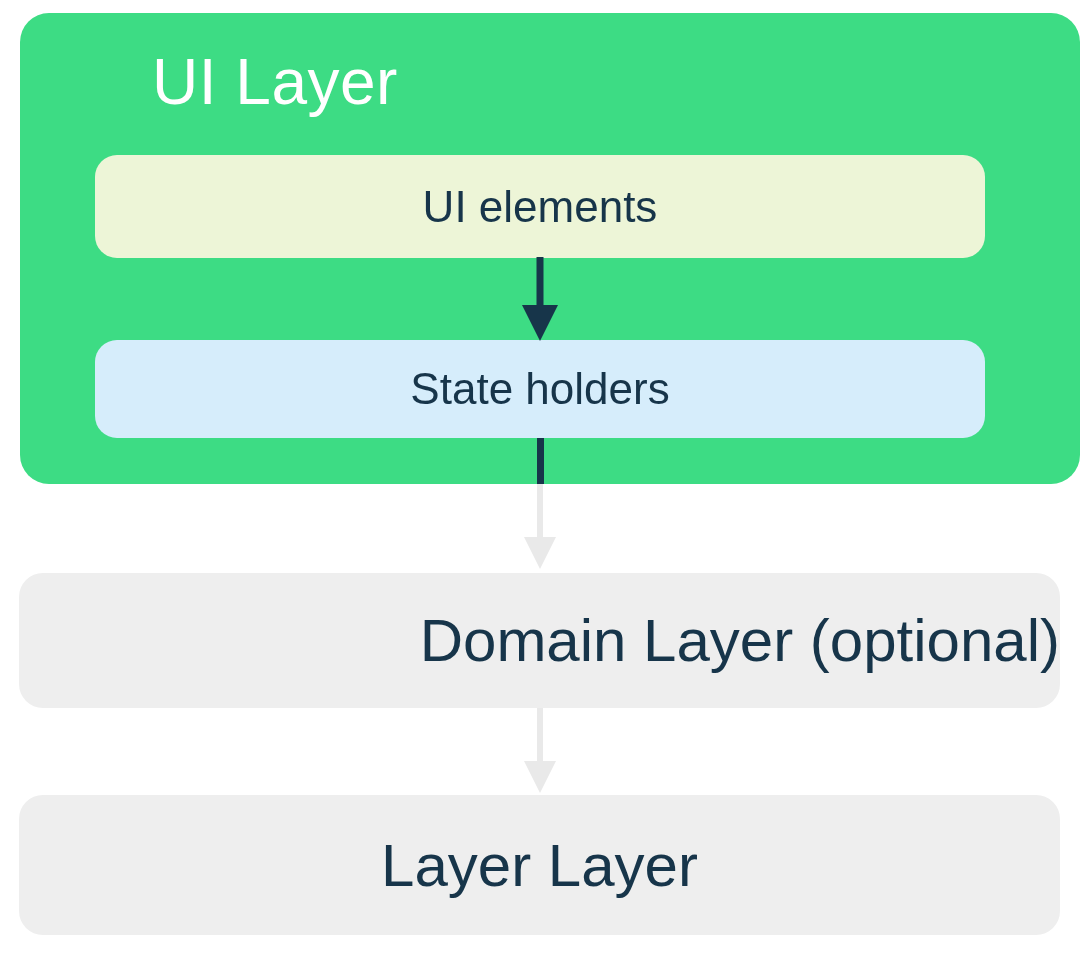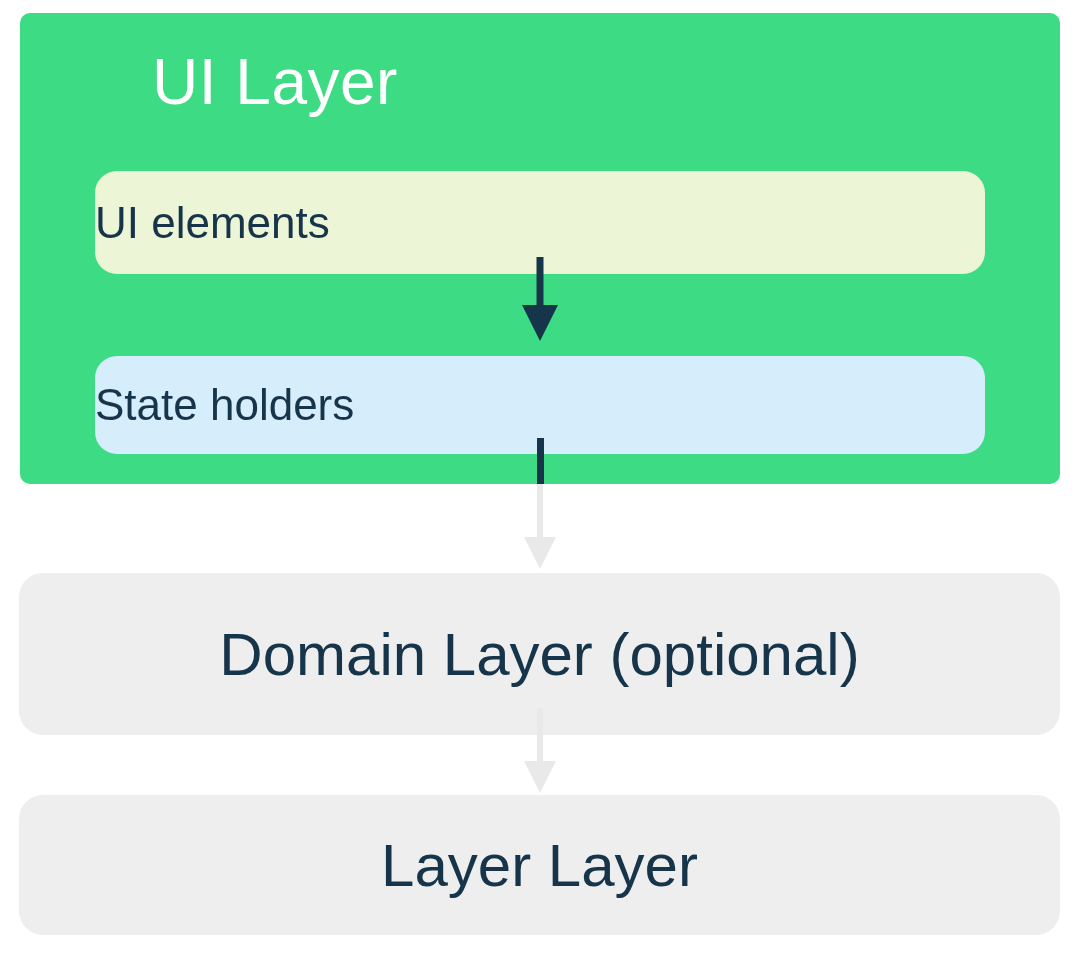--- a/index.html
+++ b/index.html
@@ -24,41 +24,41 @@
     width: 1080px;
     height: 956px;
     background: var(--page-bg);
     overflow: hidden;
   }
   .ui-layer-box {
     position: absolute;
     left: 20px; top: 13px;
     width: 1040px; height: 471px;
     background: var(--ui-layer-bg);
-    border-radius: 10px;
+    border-radius: 29px;
+    padding-left: 20px;
   }
   .ui-layer-title {
     position: absolute;
     left: 132px; top: 34px;
     font-size: 64px;
     line-height: 1.1;
     font-weight: 400;
     color: var(--title-text);
     letter-spacing: 0.5px;
     white-space: nowrap;
   }
   .inner-box {
     position: absolute;
     left: 75px;
     width: 890px;
     border-radius: 22px;
     display: flex;
     align-items: center;
-    justify-content: flex-start;
-    margin-top: 16px;
+    justify-content: center;
   }
   .ui-elements-box {
     top: 142px;
     height: 103px;
     background: var(--ui-elements-bg);
   }
   .state-holders-box {
     top: 327px;
     height: 98px;
     background: var(--state-holders-bg);
@@ -72,21 +72,21 @@
   .layer-box {
     position: absolute;
     left: 19px;
     width: 1041px;
     background: var(--layer-box-bg);
     border-radius: 24px;
     display: flex;
     align-items: center;
     justify-content: center;
   }
-  .domain-layer-box { top: 573px; height: 162px; }
+  .domain-layer-box { top: 573px; height: 135px; justify-content: flex-end; }
   .data-layer-box   { top: 795px; height: 140px; }
   .layer-box .label {
     font-size: 60px;
     font-weight: 400;
     color: var(--dark-text);
     white-space: nowrap;
   }
   .arrow-svg {
     position: absolute;
     display: block;

